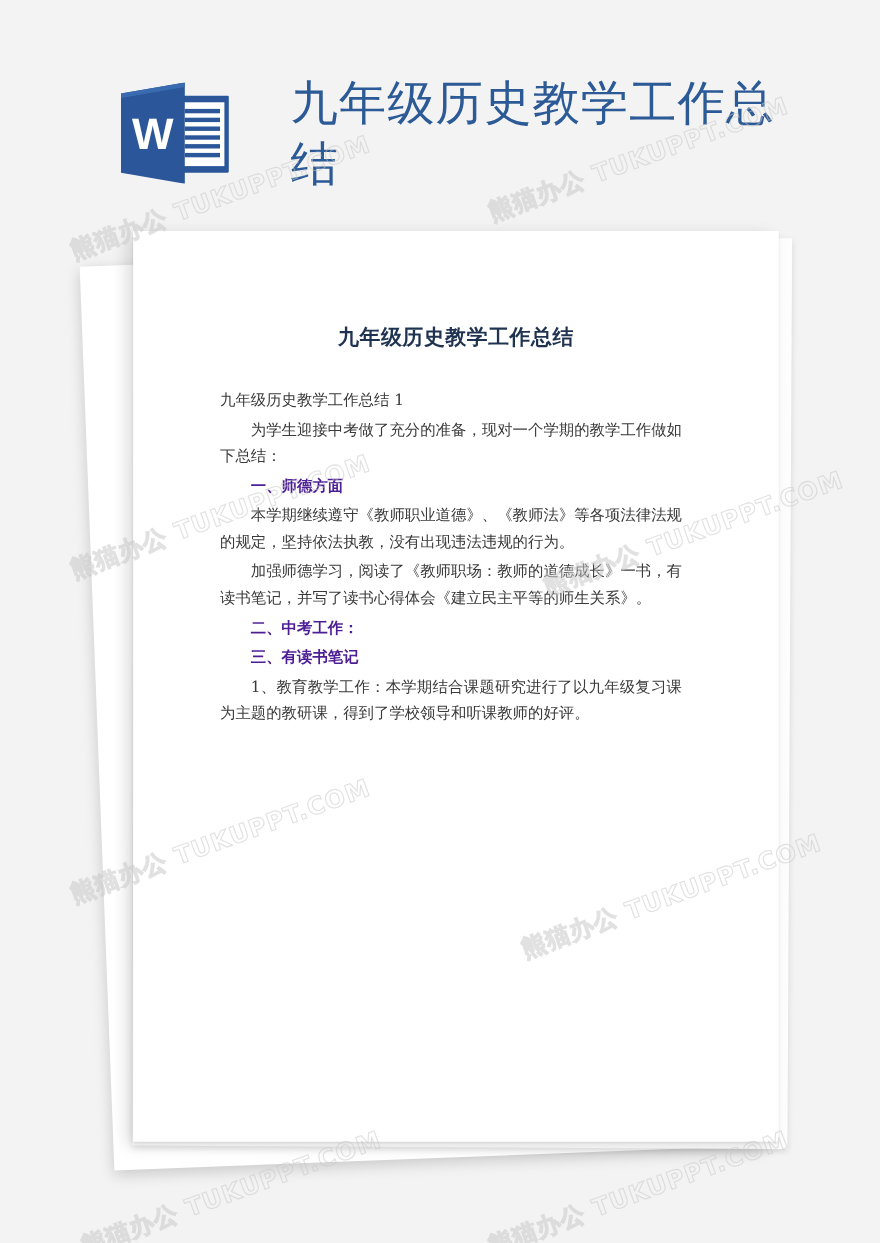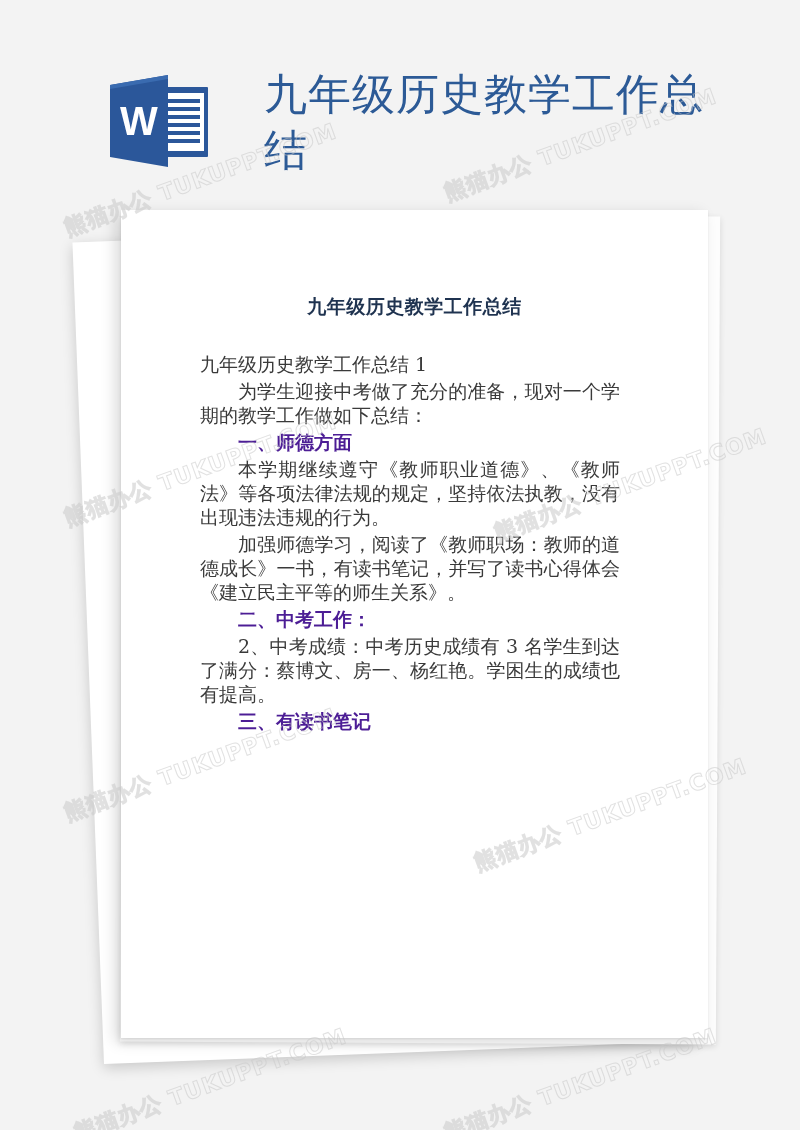--- a/index.html
+++ b/index.html
@@ -91,21 +91,21 @@
       color: #1f3350;
       letter-spacing: 0.5px;
       margin: 0;
     }
     .doc-body {
       position: absolute;
       left: 79px;
       top: 142px;
       width: 420px;
       font-family: "DejaVu Serif", "Liberation Serif", serif;
-      font-size: 19px;
+      font-size: 14px;
       line-height: 24px;
       color: #3a3a3a;
       text-align: justify;
     }
     .doc-body p {
       margin: 0 0 3px 0;
     }
     .doc-body .indent {
       text-indent: 2em;
     }
@@ -149,22 +149,22 @@
 <div class="page-front">
   <h2 class="doc-title">九年级历史教学工作总结</h2>
 
   <div class="doc-body">
     <p class="subtitle">九年级历史教学工作总结 1</p>
     <p class="indent">为学生迎接中考做了充分的准备，现对一个学期的教学工作做如下总结：</p>
     <p class="indent heading">一、师德方面</p>
     <p class="indent">本学期继续遵守《教师职业道德》、《教师法》等各项法律法规的规定，坚持依法执教，没有出现违法违规的行为。</p>
     <p class="indent">加强师德学习，阅读了《教师职场：教师的道德成长》一书，有读书笔记，并写了读书心得体会《建立民主平等的师生关系》。</p>
     <p class="indent heading">二、中考工作：</p>
-    <p class="indent">2、中考成绩：中考历史成绩有 3 名学生到达了满分：蔡博文、房一、杨红艳。学困生的成绩也有提高。</p>
     <p class="indent heading">三、有读书笔记</p>
+    <p class="indent">1、教育教学工作：本学期结合课题研究进行了以九年级复习课为主题的教研课，得到了学校领导和听课教师的好评。</p>
   </div>
 </div>
 
 <div class="watermark" style="left:60px; top:215px;">熊猫办公 TUKUPPT.COM</div>
 <div class="watermark" style="left:440px; top:180px;">熊猫办公 TUKUPPT.COM</div>
 <div class="watermark" style="left:60px; top:505px;">熊猫办公 TUKUPPT.COM</div>
 <div class="watermark" style="left:490px; top:520px;">熊猫办公 TUKUPPT.COM</div>
 <div class="watermark" style="left:60px; top:800px;">熊猫办公 TUKUPPT.COM</div>
 <div class="watermark" style="left:470px; top:850px;">熊猫办公 TUKUPPT.COM</div>
 <div class="watermark" style="left:70px; top:1120px;">熊猫办公 TUKUPPT.COM</div>

